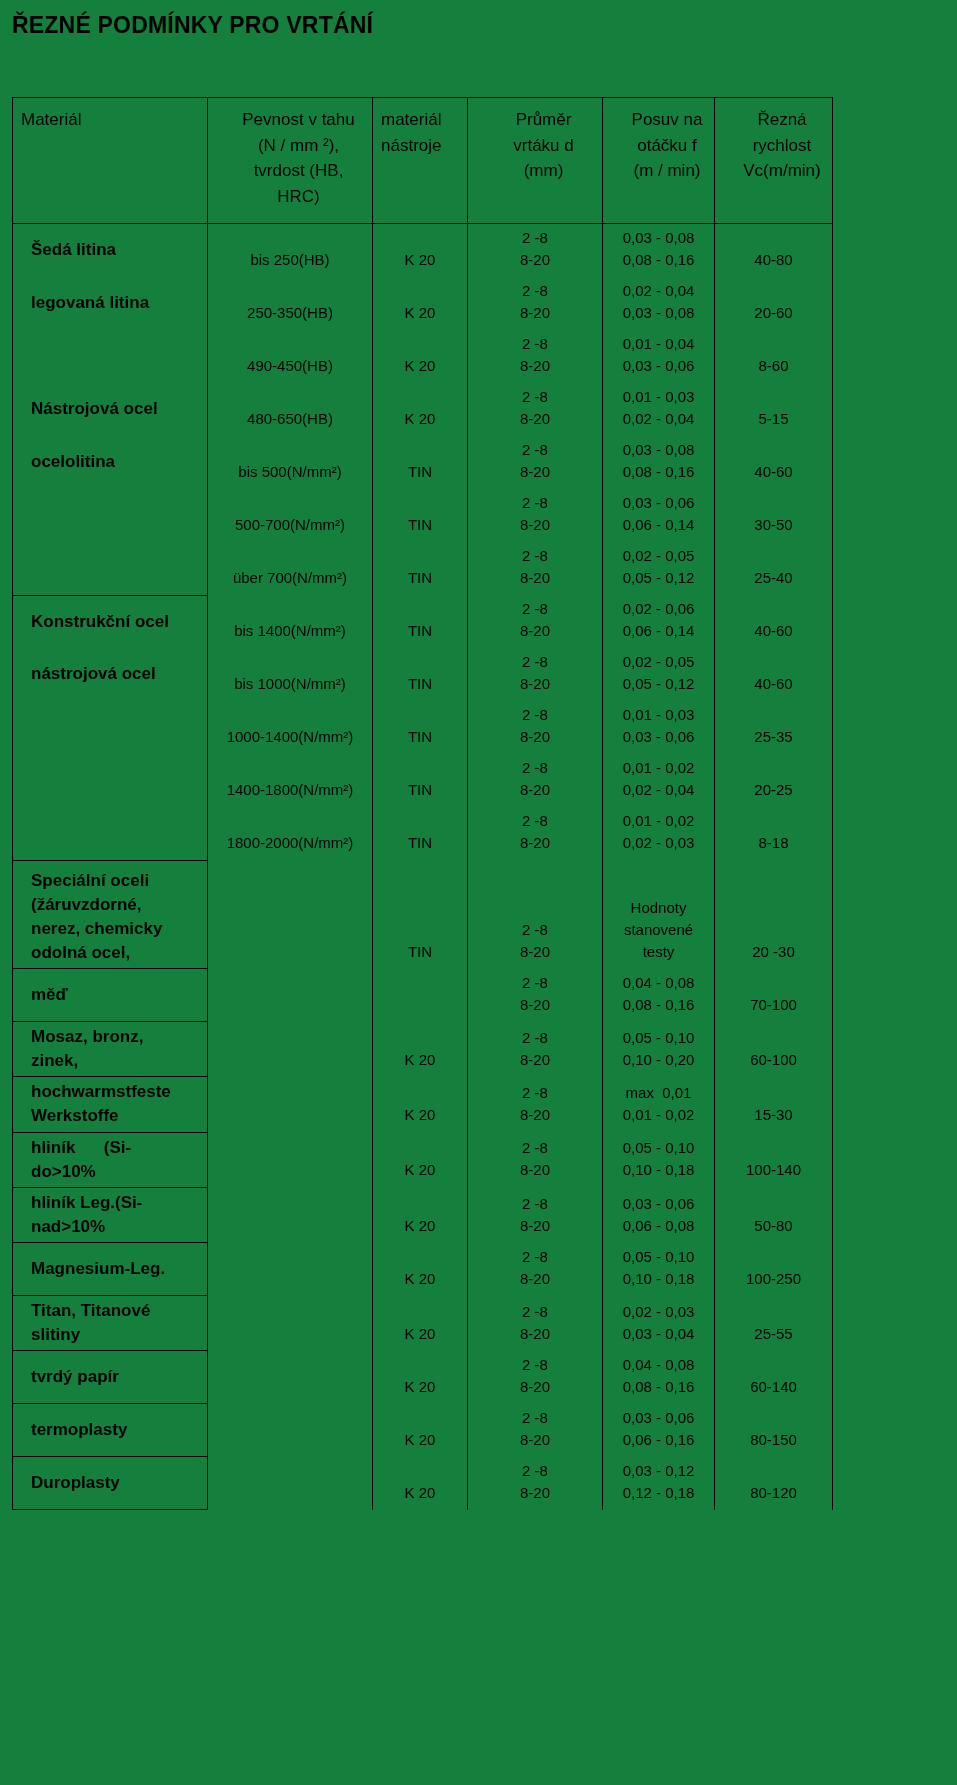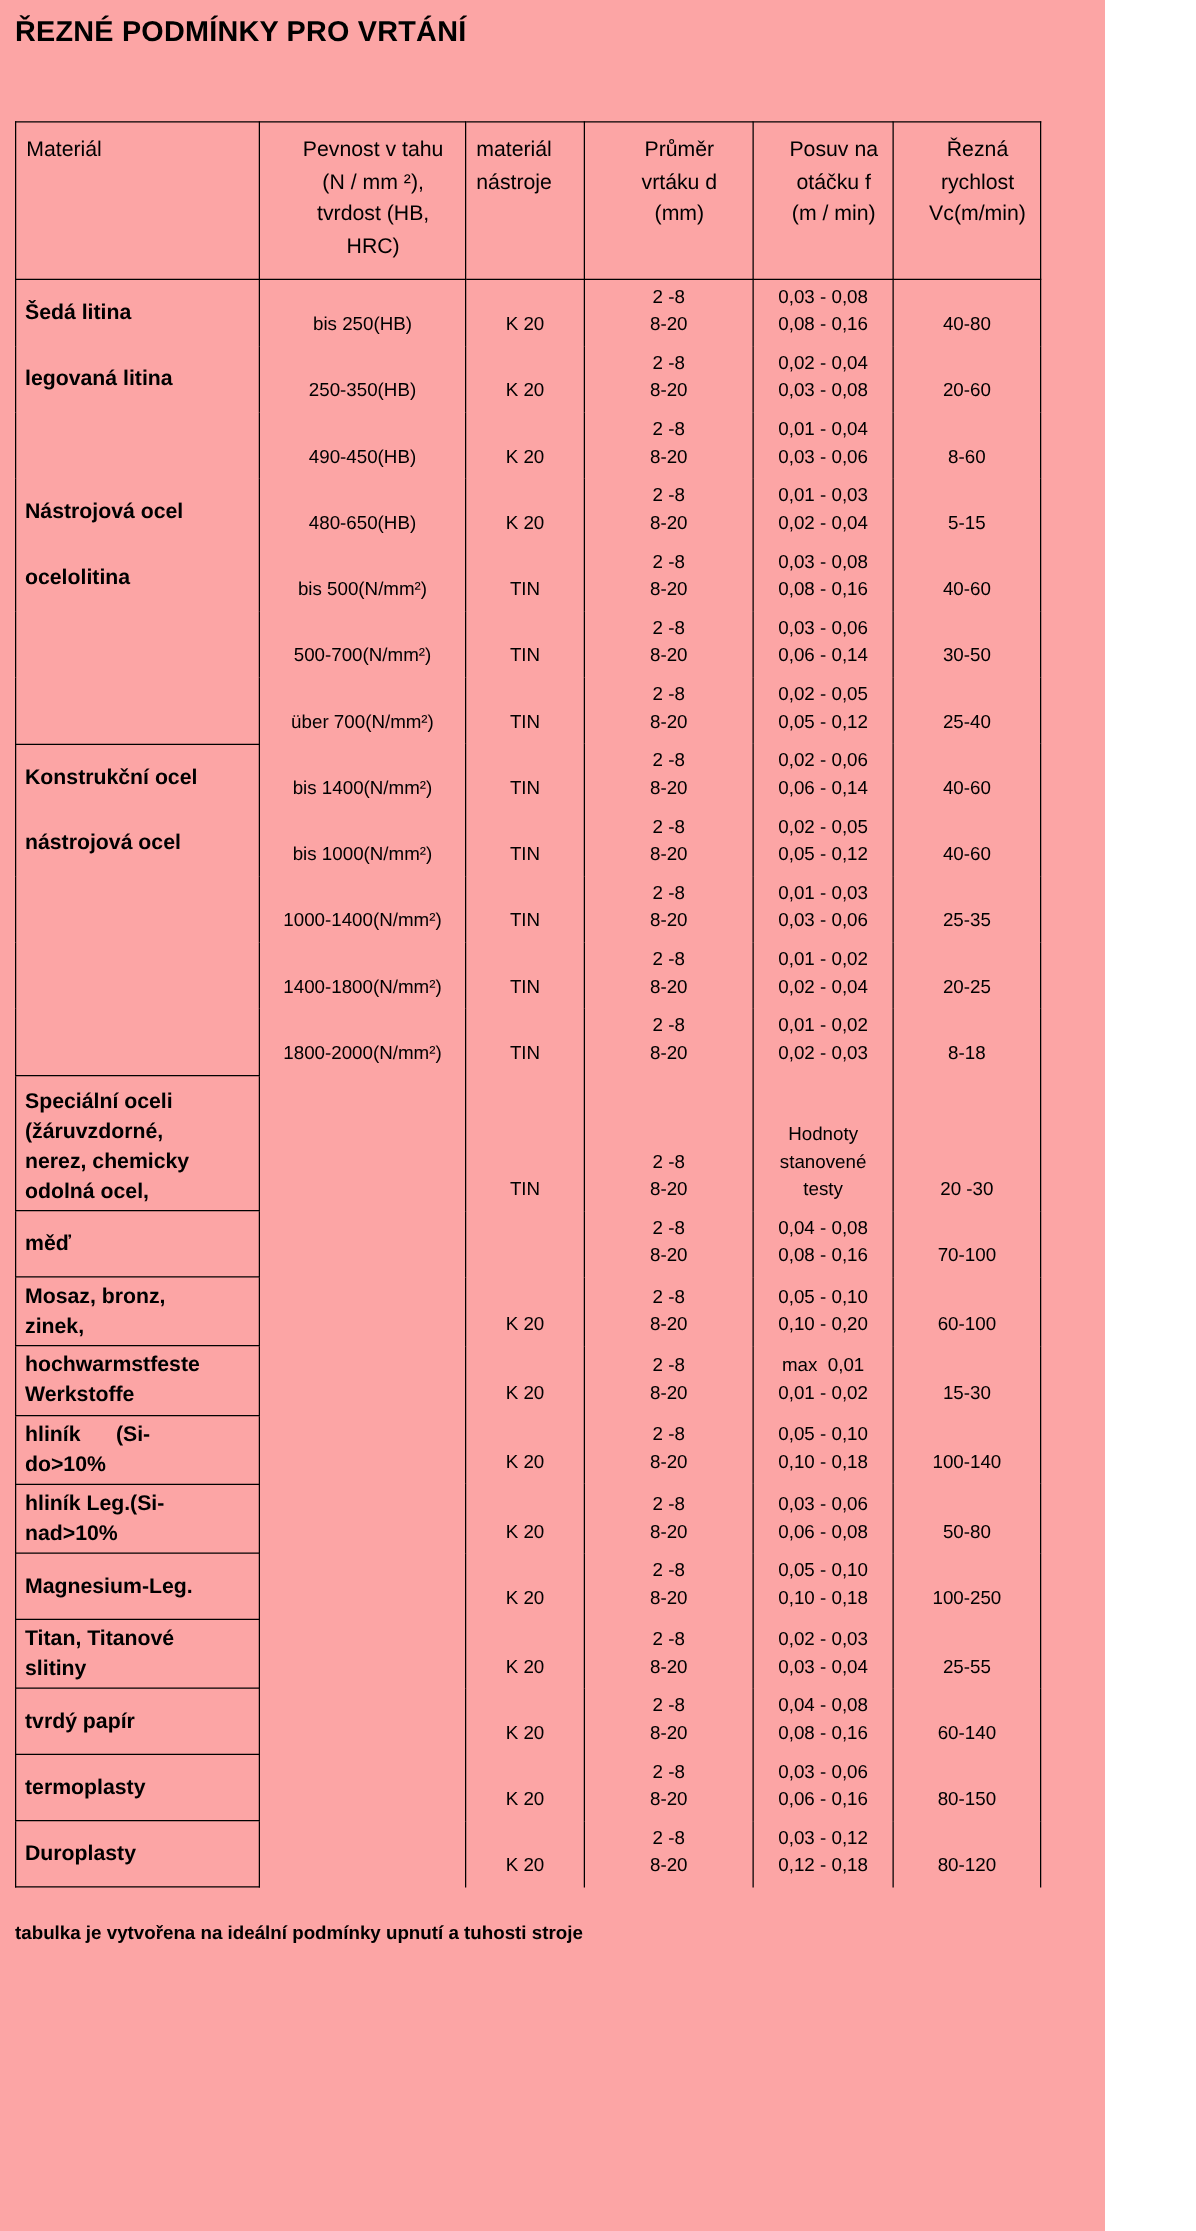--- a/index.html
+++ b/index.html
@@ -3,25 +3,25 @@
 <meta charset="utf-8">
 <style>
   html, body {
     margin: 0;
     padding: 0;
     background: #ffffff;
     color: #000000;
     font-family: "Liberation Sans", sans-serif;
   }
   .page {
-    width: 884px;
+    width: 957px;
     min-height: 1785px;
     box-sizing: border-box;
     padding: 10px 12px 20px 12px;
-    background: #fca5a5;
+    background: #15803d;
   }
   .doc-title {
     font-size: 23px;
     font-weight: bold;
     margin: 2px 0 0 0;
     letter-spacing: 0.2px;
   }
   table.cond {
     border-collapse: collapse;
     table-layout: fixed;
@@ -51,21 +51,21 @@
     text-align: left;
     padding-left: 8px;
   }
   
   td.mat {
     font-weight: bold;
     font-size: 17px;
     line-height: 1.42;
     text-align: left;
     vertical-align: middle;
-    padding: 3px 2px 3px 7px;
+    padding: 3px 2px 3px 18px;
     white-space: pre-wrap;
     border-bottom: none;
   }
   td.mat.divider { border-bottom: 1px solid #000; }
   td.mat.top { vertical-align: top; padding-top: 8px; }
   td.val {
     font-size: 15px;
     line-height: 22px;
     text-align: center;
     vertical-align: bottom;
@@ -350,15 +350,14 @@
           <td class="val">K 20</td>
           <td class="val">2 -8
 8-20</td>
           <td class="val">0,03 - 0,12
 0,12 - 0,18</td>
           <td class="val">80-120</td>
         </tr>
       </tbody>
   </table>
 
-  <p class="doc-footer">tabulka je vytvořena na ideální podmínky upnutí a tuhosti stroje</p>
 
 </div>
 
 </body></html>

